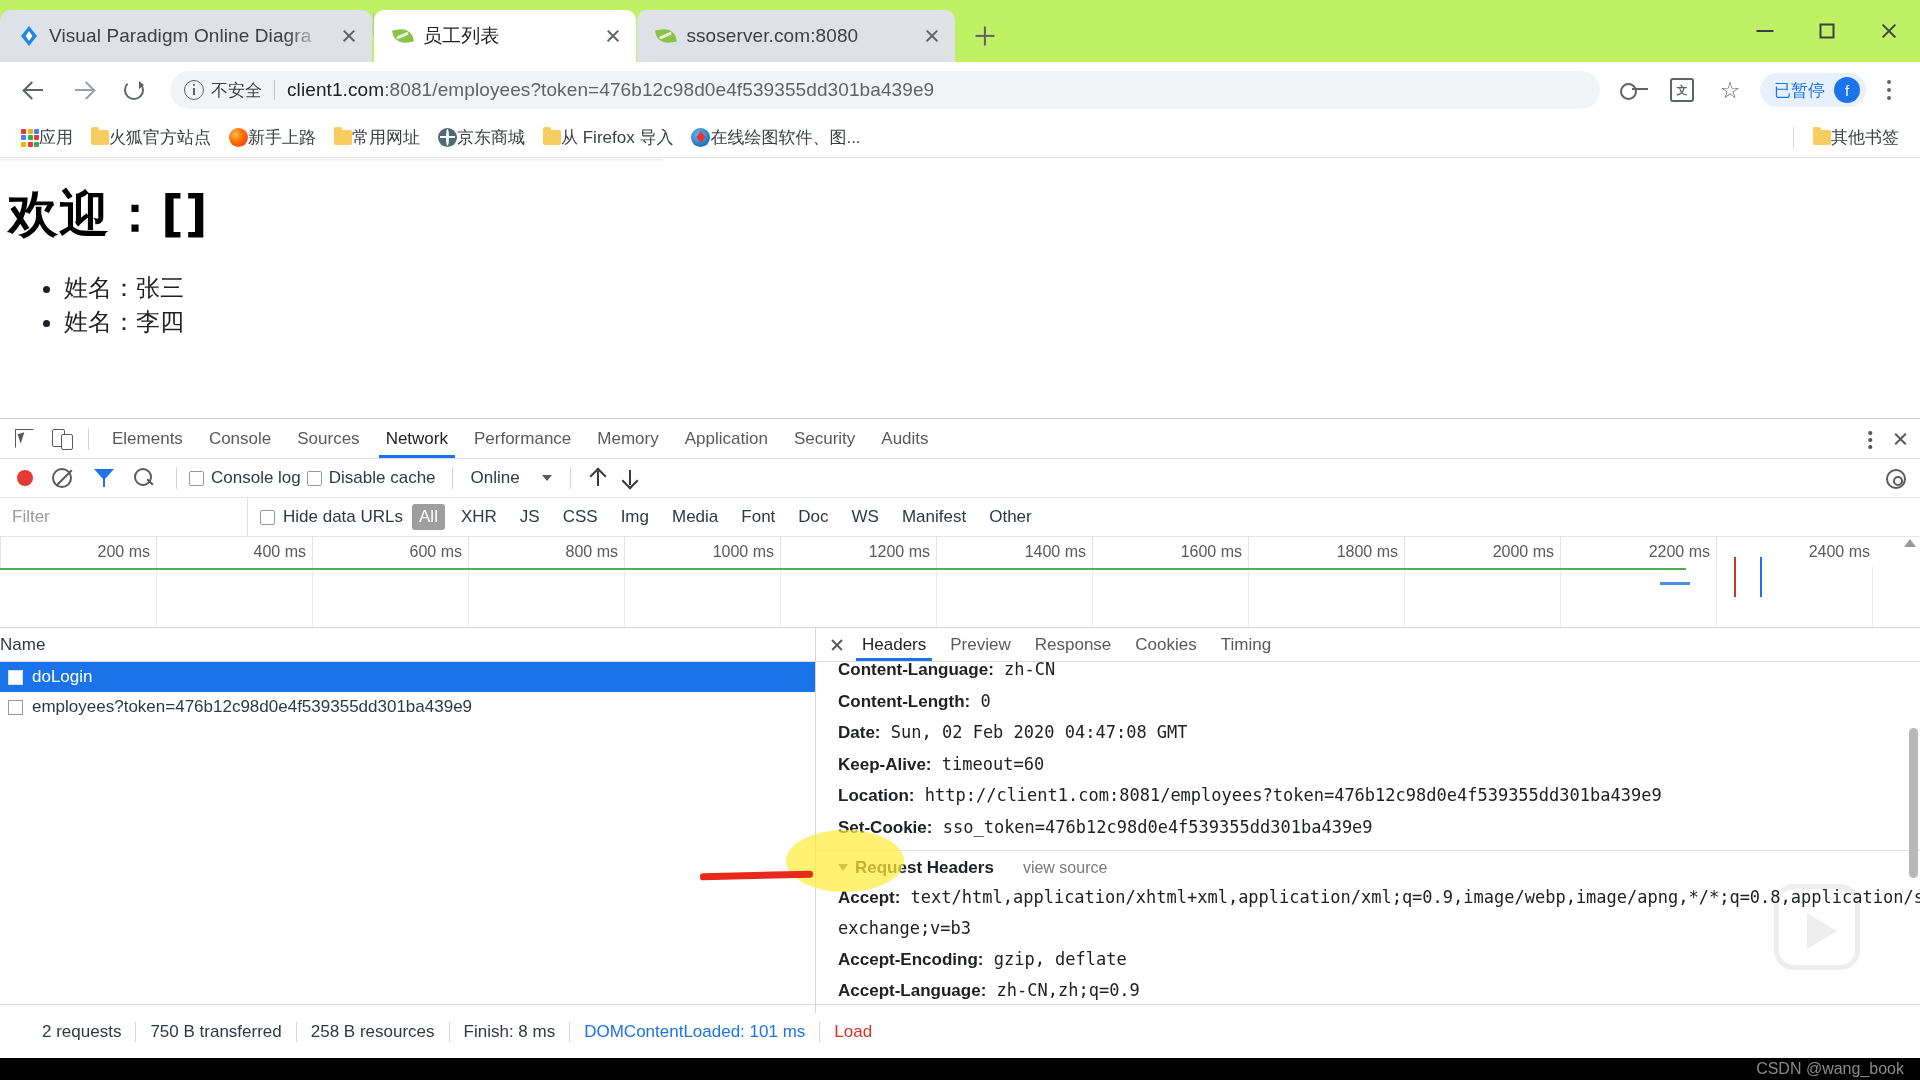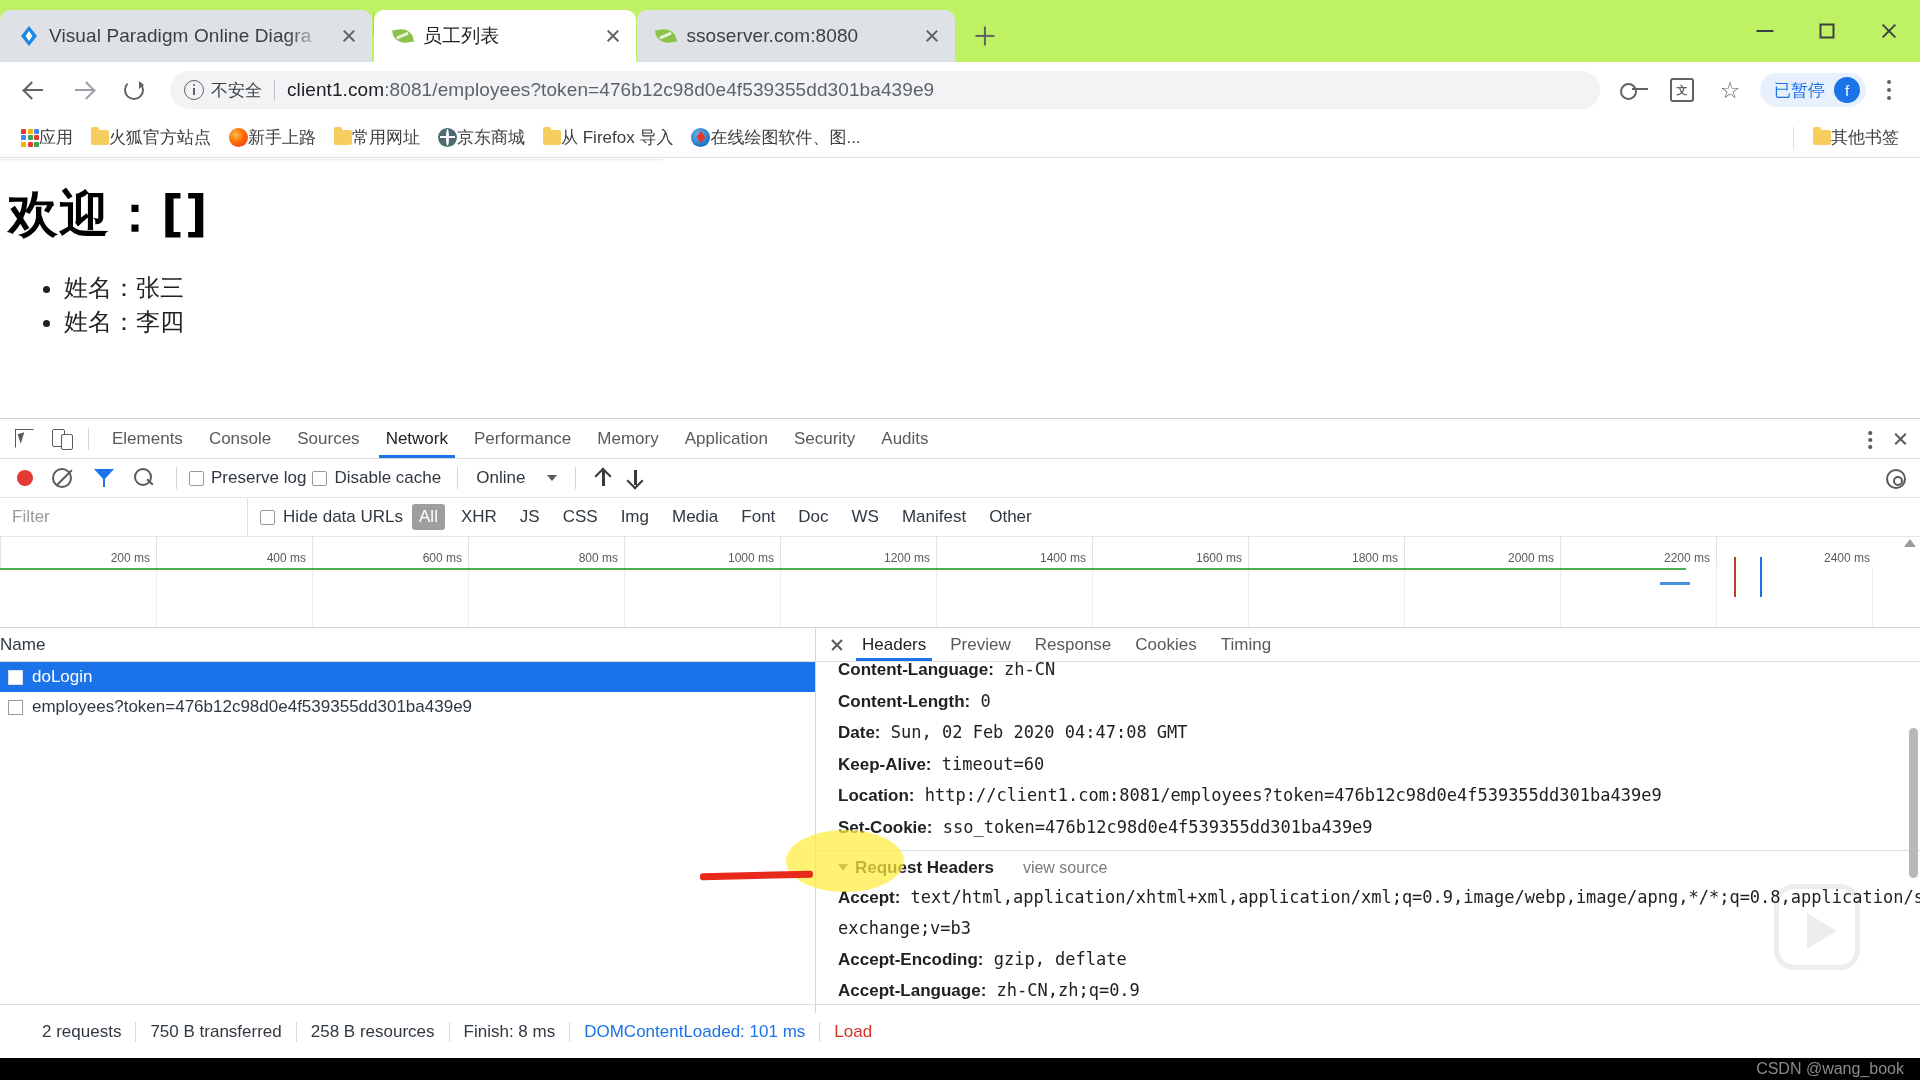--- a/index.html
+++ b/index.html
@@ -249,21 +249,21 @@
     padding-left:12px; font-size:17px; color:#9a9a9a; flex:0 0 248px; }
   .hidedata { display:flex; align-items:center; gap:8px; font-size:17px; color:#303942; margin-left:12px; white-space:nowrap; }
   .typechip { font-size:17px; color:#303942; padding:3px 7px; border-radius:3px; margin-left:9px; white-space:nowrap; }
   .typechip.sel { background:#9e9e9e; color:#fff; }
 
   
   .dt-timeline { position:absolute; left:0; top:118px; width:1920px; height:91px;
     border-bottom:1px solid #d6d6d6; background:#fff; }
   .tl-ticks { position:absolute; left:0; top:0; width:1920px; height:30px; }
   .tl-tick { position:absolute; top:0; height:30px; border-left:1px solid #e4e4e4; }
-  .tl-tick span { position:absolute; right:6px; top:14px; font-size:12px; color:#5a5a5a; white-space:nowrap; }
+  .tl-tick span { position:absolute; right:6px; top:6px; font-size:16px; color:#5a5a5a; white-space:nowrap; }
   .tl-bands { position:absolute; left:0; top:30px; width:1920px; height:60px; }
   .tl-band { position:absolute; top:0; height:60px; border-left:1px solid #ececec; }
   .tl-greenline { position:absolute; left:0; top:31px; height:2px; background:#4caf50; }
   .tl-bluedash { position:absolute; top:45px; height:3px; background:#4a90e2; }
   .tl-redline { position:absolute; top:20px; width:2px; height:40px; background:#c0392b; }
   .tl-blueline { position:absolute; top:20px; width:2px; height:40px; background:#1a73e8; }
   .tl-scrollarrow { position:absolute; right:4px; top:2px; width:0;height:0;
     border-left:6px solid transparent; border-right:6px solid transparent; border-bottom:8px solid #9a9a9a; }
 
   
@@ -484,21 +484,21 @@
     </div>
 
     <div class="dt-toolbar2">
       <span class="rec-dot"></span>
       <span class="clear-ico"></span>
       <span class="funnel-ico"></span>
       <span class="search-ico"></span>
       <span class="dt-vsep"></span>
       <label class="chk-lbl">
         <span class="cbx"></span>
-        <span>Preserve log</span>
+        <span>Console log</span>
       </label>
       <label class="chk-lbl">
         <span class="cbx"></span>
         <span>Disable cache</span>
       </label>
       <span class="dt-vsep"></span>
       <div class="online-sel">
         <span>Online</span>
         <span class="caret-d"></span>
       </div>

